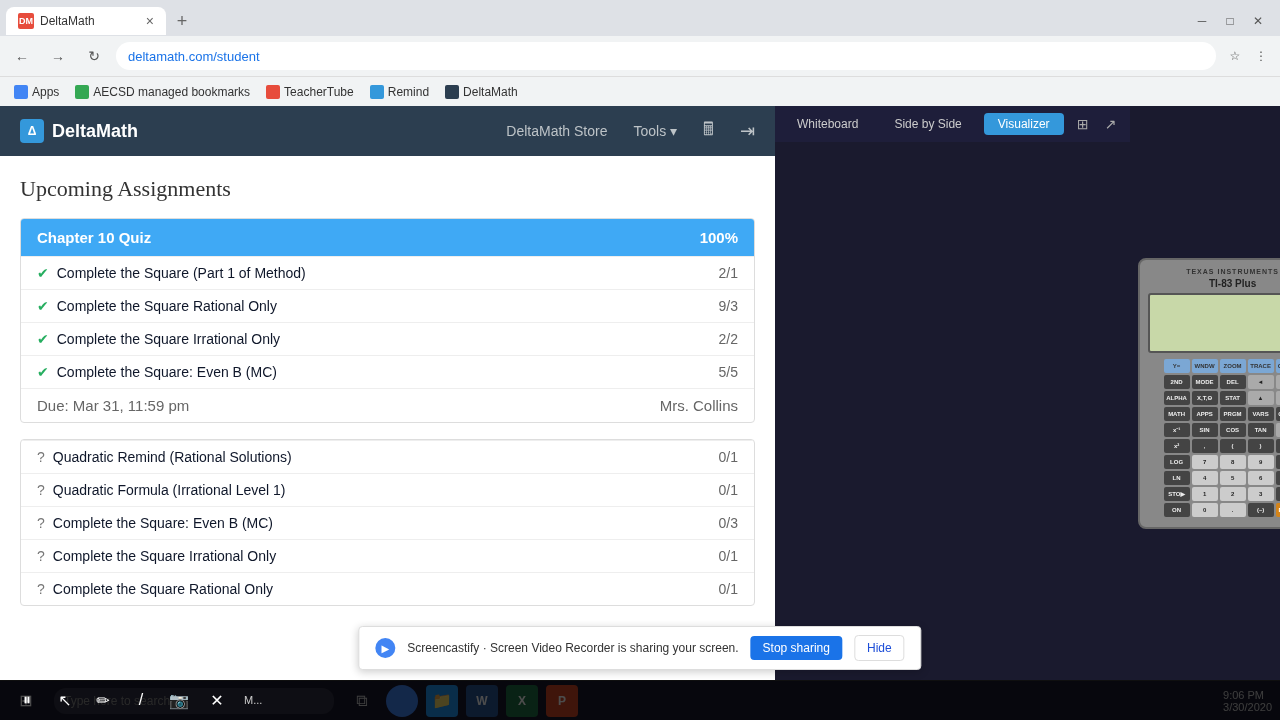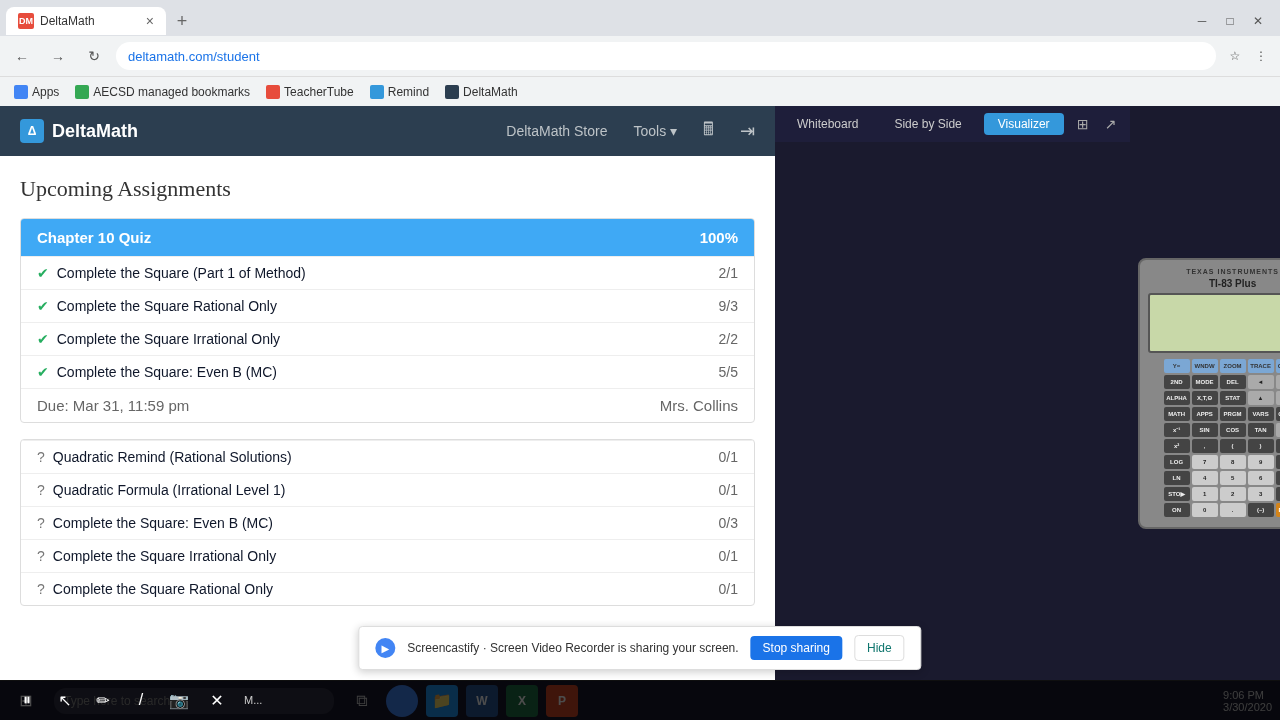--- a/index.html
+++ b/index.html
@@ -83,21 +83,21 @@
     .calc-btn.blue-row { background: #7ba7d4; color: #333; }
     .calc-btn.dark { background: #444; color: #eee; }
     .calc-btn.gray { background: #aaa; color: #222; }
     .calc-btn.orange { background: #d4841a; color: #fff; }
     .calc-btn.light { background: #ccc; color: #222; }
 
     
     .screencastify-bar { position: fixed; bottom: 40px; left: 50%; transform: translateX(-50%); background: #fff; border: 1px solid #ddd; border-radius: 4px; padding: 8px 16px; display: flex; align-items: center; gap: 12px; box-shadow: 0 2px 8px rgba(0,0,0,0.2); z-index: 100; white-space: nowrap; font-size: 12px; color: #333; }
     .cast-icon { width: 20px; height: 20px; background: #4285f4; border-radius: 50%; display: flex; align-items: center; justify-content: center; color: #fff; font-size: 10px; flex-shrink: 0; }
     .stop-sharing-btn { background: #1a73e8; color: #fff; border: none; border-radius: 4px; padding: 5px 12px; font-size: 12px; cursor: pointer; }
-    .hide-btn { background: #fff; color: #0f766e; border: 1px solid #ddd; border-radius: 4px; padding: 5px 12px; font-size: 12px; cursor: pointer; }
+    .hide-btn { background: #fff; color: #1d4ed8; border: 1px solid #ddd; border-radius: 4px; padding: 5px 12px; font-size: 12px; cursor: pointer; }
 
     
     .toolbar-bottom { position: fixed; bottom: 0; left: 0; right: 0; height: 40px; background: rgba(0,0,0,0.7); display: flex; align-items: center; padding: 0 12px; gap: 8px; z-index: 50; }
     .tb-btn { width: 30px; height: 30px; display: flex; align-items: center; justify-content: center; color: #fff; font-size: 16px; cursor: pointer; border-radius: 4px; }
     .tb-text { color: #ccc; font-size: 11px; margin-left: 4px; }
 
     
     .taskbar { height: 40px; background: #1a1a2e; display: flex; align-items: center; padding: 0 8px; gap: 4px; flex-shrink: 0; border-top: 1px solid #333; }
     .taskbar-search { flex: 1; max-width: 280px; background: rgba(255,255,255,0.1); border-radius: 12px; height: 26px; display: flex; align-items: center; padding: 0 10px; color: #aaa; font-size: 12px; margin: 0 6px; }
     .taskbar-app { width: 32px; height: 32px; border-radius: 4px; display: flex; align-items: center; justify-content: center; cursor: pointer; margin: 0 2px; font-size: 16px; }

